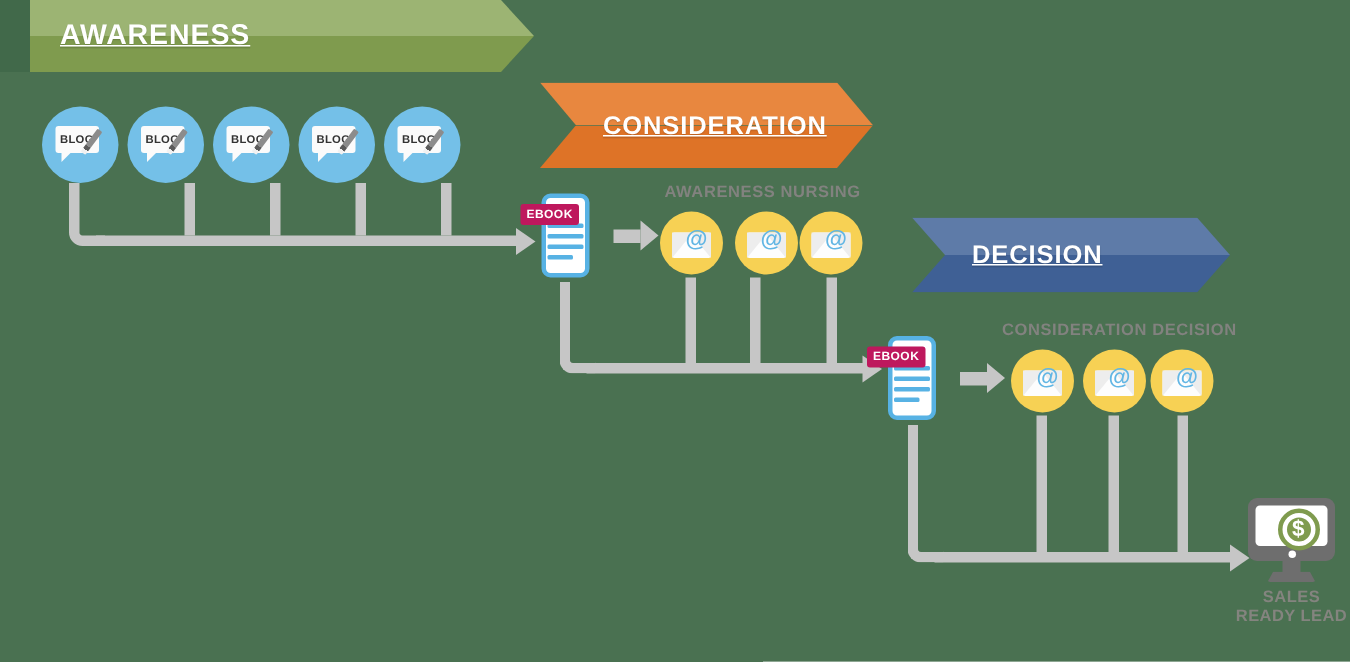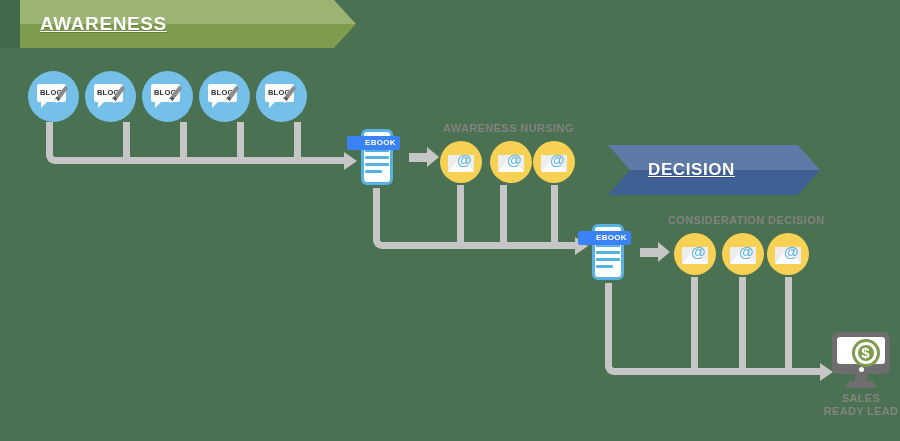--- a/index.html
+++ b/index.html
@@ -180,22 +180,22 @@
     height: 3px;
     background: #57b2e4;
     margin-bottom: 4px;
     border-radius: 1px;
   }
   .ebook-lines i:nth-child(2) { width: 100%; }
   .ebook-lines i:nth-child(4) { width: 72%; }
   .ebook-tag {
     position: absolute;
     left: 0px; top: 7px;
-    padding: 2px 4px 3px 18px;
-    background: #3b82f6;
+    padding: 2px 4px 3px 4px;
+    background: #be185d;
     color: #fff;
     font-size: 8px;
     font-weight: bold;
     border-radius: 2px;
     letter-spacing: 0.3px;
     z-index: 4;
     text-align: right;
   }
 
   
@@ -334,20 +334,27 @@
 
   <div id="awareness-tail"></div>
   <div class="banner" id="awareness-banner">
     <div class="band">
       <div class="half top"></div>
       <div class="half bot"></div>
     </div>
     <span class="title">AWARENESS</span>
   </div>
 
+  <div class="banner" id="consideration-banner">
+    <div class="band">
+      <div class="half top"></div>
+      <div class="half bot"></div>
+    </div>
+    <span class="title">CONSIDERATION</span>
+  </div>
 
   <div class="banner" id="decision-banner">
     <div class="band">
       <div class="half top"></div>
       <div class="half bot"></div>
     </div>
     <span class="title">DECISION</span>
   </div>
 
   <div class="conn elbow" style="left:46px; top:122px; width:24px; height:42px;"></div>

